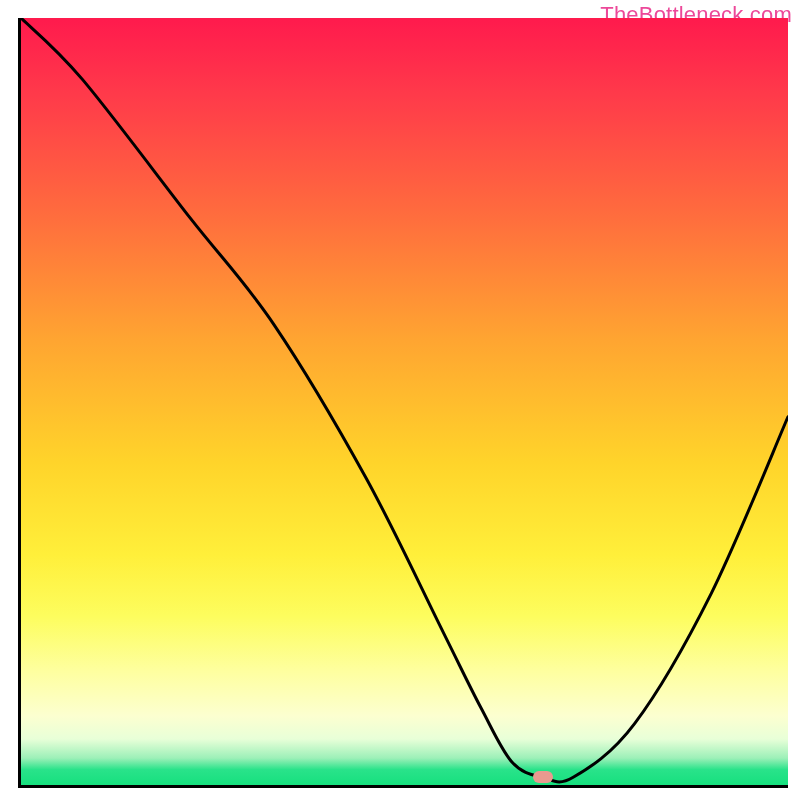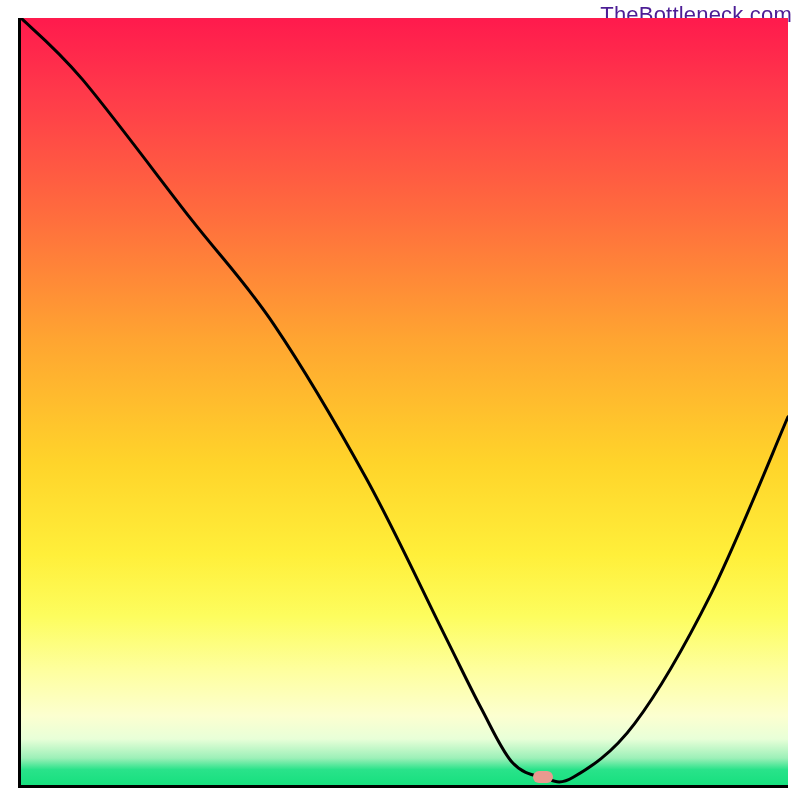--- a/index.html
+++ b/index.html
@@ -1,17 +1,17 @@
 <!DOCTYPE html>
 <html><head>
 <meta charset="utf-8">
 <style>
   html,body{margin:0;padding:0;width:800px;height:800px;overflow:hidden;background:#fff;font-family:Arial,Helvetica,sans-serif}
   .frame{position:absolute;left:0;top:0;width:800px;height:800px}
-  .watermark{position:absolute;top:2px;right:8px;color:#4c1d95;font-size:22px;font-weight:400;letter-spacing:.2px}
+  .watermark{position:absolute;top:2px;right:8px;color:#ec4899;font-size:22px;font-weight:400;letter-spacing:.2px}
   .plot{position:absolute;left:18px;top:18px;width:770px;height:770px;border-left:3px solid #000;border-bottom:3px solid #000;box-sizing:border-box}
   .grad{position:absolute;left:0;top:0;width:100%;height:100%;
         background:linear-gradient(to bottom,
           #ff1a4d 0%,
           #ff3a4a 10%,
           #ff6a3e 25%,
           #ffa531 42%,
           #ffd42a 58%,
           #ffef3a 70%,
           #fdfd5e 78%,

